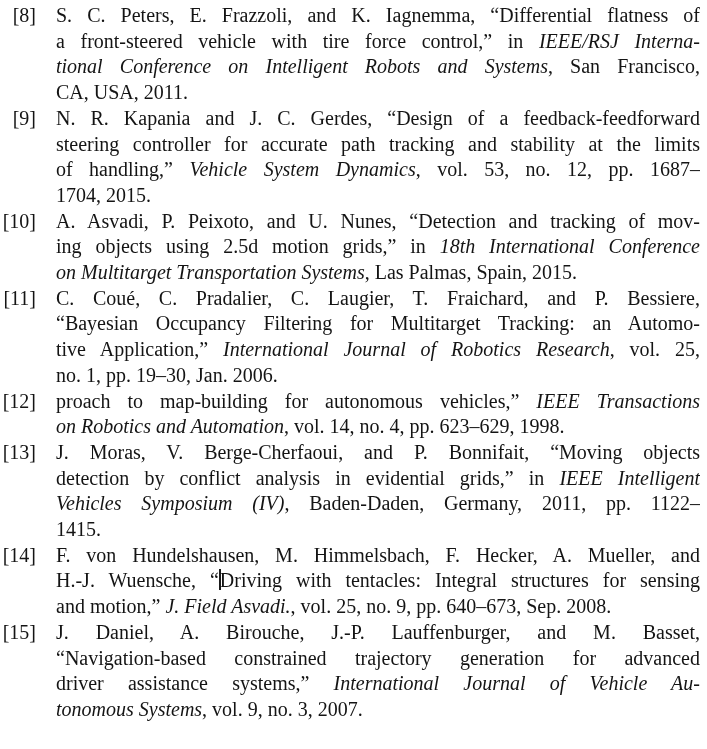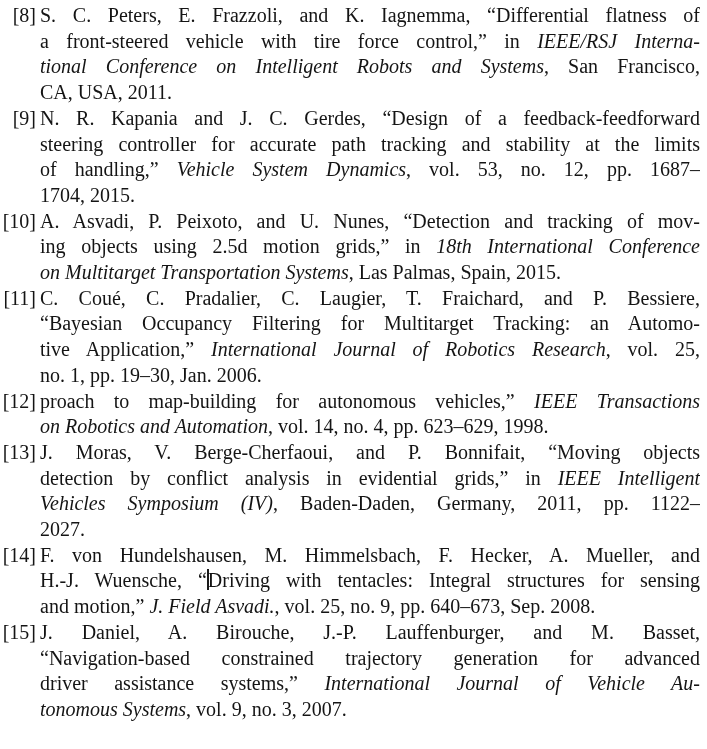--- a/index.html
+++ b/index.html
@@ -25,21 +25,21 @@
   }
   .ref-label {
     flex: 0 0 34px;
     width: 34px;
     text-align: right;
     line-height: 25.7px;
     white-space: nowrap;
   }
   .ref-body {
     flex: 1 1 auto;
-    margin-left: 4px;
+    margin-left: 20px;
     min-width: 0;
   }
   .ref-line {
     line-height: 25.7px;
     text-align: justify;
     text-align-last: justify;
     overflow: hidden;
   }
   .ref-line.last {
     text-align-last: left;
@@ -101,21 +101,21 @@
           <div class="ref-line"><span>proach to map-building for autonomous vehicles,” </span><em>IEEE Transactions</em></div>
           <div class="ref-line last"><em>on Robotics and Automation</em><span>, vol. 14, no. 4, pp. 623–629, 1998.</span></div>
         </div>
       </div>
       <div class="ref-row">
         <div class="ref-label">[13]</div>
         <div class="ref-body">
           <div class="ref-line"><span>J. Moras, V. Berge-Cherfaoui, and P. Bonnifait, “Moving objects</span></div>
           <div class="ref-line"><span>detection by conflict analysis in evidential grids,” in </span><em>IEEE Intelligent</em></div>
           <div class="ref-line"><em>Vehicles Symposium (IV)</em><span>, Baden-Daden, Germany, 2011, pp. 1122–</span></div>
-          <div class="ref-line last"><span>2027.</span></div>
+          <div class="ref-line last"><span>1415.</span></div>
         </div>
       </div>
       <div class="ref-row">
         <div class="ref-label">[14]</div>
         <div class="ref-body">
           <div class="ref-line"><span>F. von Hundelshausen, M. Himmelsbach, F. Hecker, A. Mueller, and</span></div>
           <div class="ref-line"><span>H.-J. Wuensche, “</span><span class="caret"></span><span>Driving with tentacles: Integral structures for sensing</span></div>
           <div class="ref-line last"><span>and motion,” </span><em>J. Field Asvadi.</em><span>, vol. 25, no. 9, pp. 640–673, Sep. 2008.</span></div>
         </div>
       </div>

